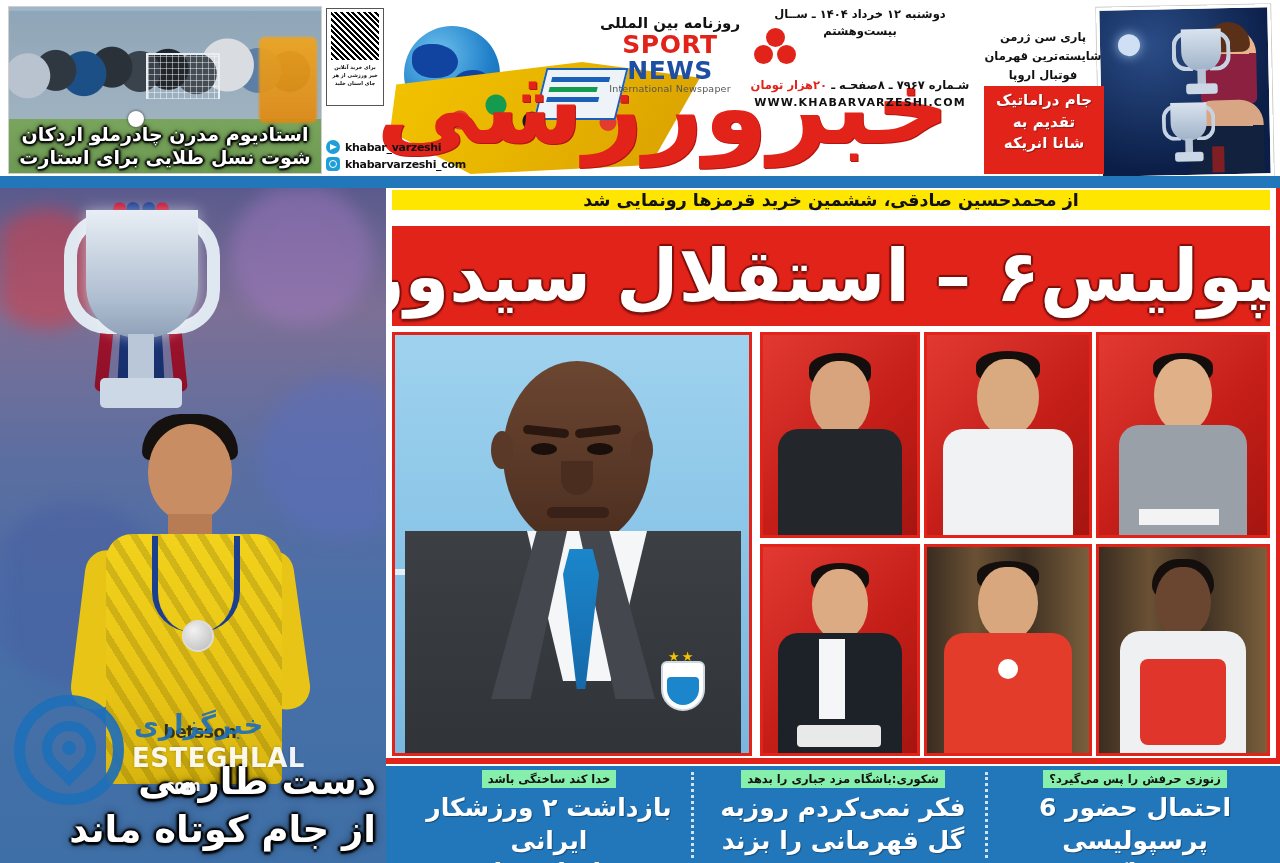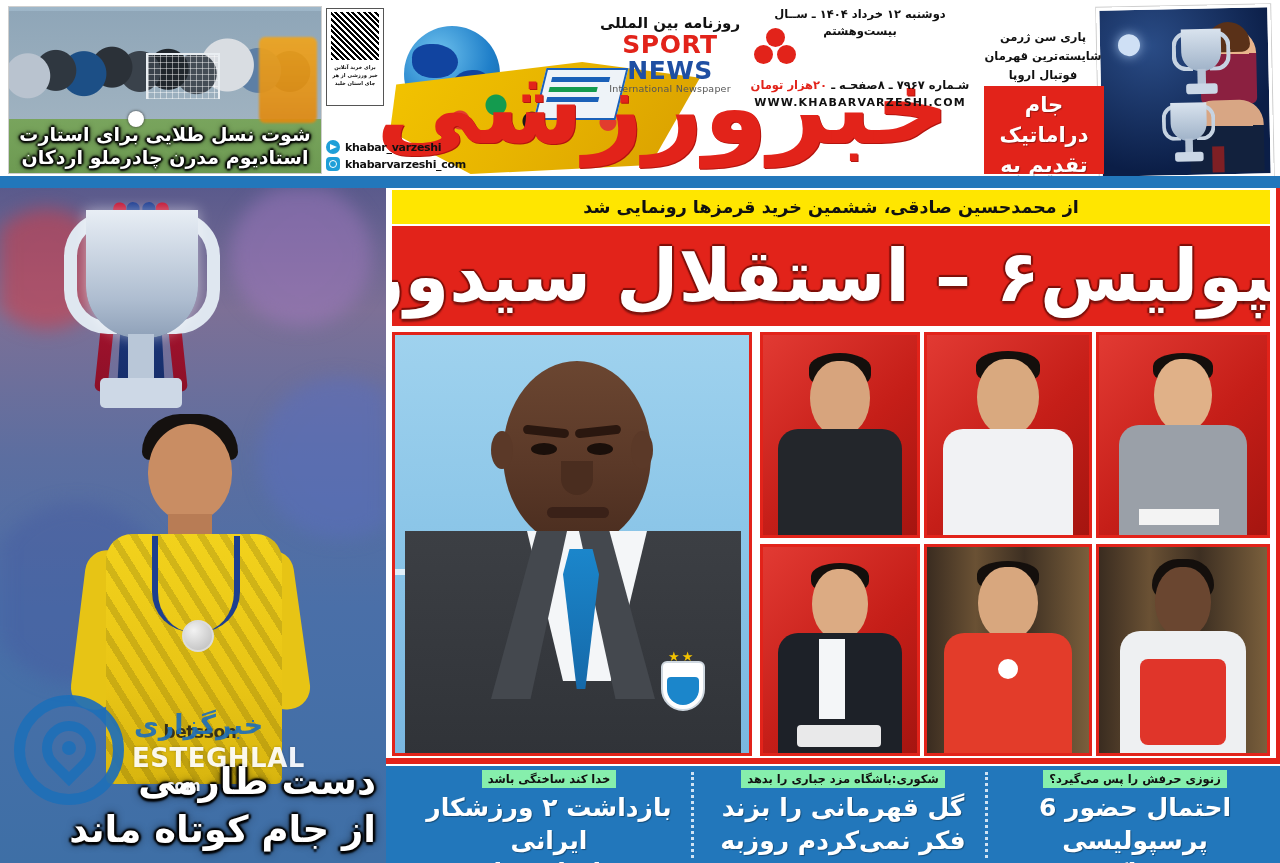--- a/index.html
+++ b/index.html
@@ -124,21 +124,21 @@
   .ucl-girl{position:absolute;right:12px;top:20px;width:56px;height:76px;
     background:linear-gradient(180deg,#e9b58c 0 34%,#8b2040 34% 100%);border-radius:26px 26px 6px 6px;}
   .ucl-girl:after{content:"";position:absolute;left:6px;top:-6px;width:44px;height:30px;background:#5a3118;border-radius:22px 22px 8px 8px;}
   .ucl-man{position:absolute;right:6px;bottom:2px;width:74px;height:72px;
     background:linear-gradient(180deg,#d8a684 0 36%,#12213d 36% 100%);border-radius:24px 24px 0 0;}
   .ucl-man:after{content:"";position:absolute;left:22px;bottom:0;width:12px;height:26px;background:#7f1f24;}
 
   .mh-kicker{position:absolute;right:170px;top:24px;width:118px;text-align:center;
     font-size:11.5px;font-weight:bold;line-height:1.65;color:#111;}
   .mh-redbox{position:absolute;right:168px;top:82px;width:120px;height:88px;background:#e2231a;}
-  .mh-redbox .t{color:#fff;font-weight:bold;font-size:21px;line-height:1.44;text-align:center;padding:4px 4px 0;
+  .mh-redbox .t{color:#fff;font-weight:bold;font-size:15px;line-height:1.44;text-align:center;padding:4px 4px 0;
      text-shadow:1px 1px 1px rgba(0,0,0,.35);}
 
   .blue-rule{position:absolute;left:0;top:176px;width:1280px;height:12px;background:#2277bb;}
 
   
   .leftcol{position:absolute;left:0;top:188px;width:386px;height:675px;overflow:hidden;
     background:linear-gradient(180deg,#5a5a8c 0%,#7d7096 18%,#5c6ea0 40%,#4a6fa8 62%,#3e6fa6 100%);}
   .lc-crowd{position:absolute;inset:0;
     background:
       radial-gradient(circle at 12% 12%,rgba(210,60,70,.55) 0 60px,transparent 61px),
@@ -186,21 +186,21 @@
   .wm-pin{position:absolute;left:28px;top:26px;width:54px;height:54px;border-radius:50% 50% 50% 0;
     transform:rotate(-45deg);border:10px solid #1f6fb8;box-sizing:border-box;}
   .wm-pin:after{content:"";position:absolute;left:10px;top:10px;width:14px;height:14px;border-radius:50%;background:#1f6fb8;}
   .wm-fa{position:absolute;left:120px;top:14px;font-size:27px;font-weight:bold;color:#1f6fb8;letter-spacing:-1px;text-align:right;}
   .wm-en{position:absolute;left:118px;top:48px;font-size:26px;font-weight:bold;color:#fff;letter-spacing:.5px;direction:ltr;
     text-shadow:0 0 3px rgba(0,0,0,.25);}
   .wm-dot{position:absolute;left:146px;top:82px;font-size:15px;font-weight:bold;color:#fff;direction:ltr;}
 
   
   .main{position:absolute;left:386px;top:188px;width:894px;height:675px;background:#fff;}
-  .kicker-bar{position:absolute;left:6px;top:2px;width:878px;height:34px;background:#ffe600;
+  .kicker-bar{position:absolute;left:6px;top:2px;width:878px;height:20px;background:#ffe600;
     display:flex;align-items:center;justify-content:center;}
   .kicker-bar span{font-size:17.5px;font-weight:bold;color:#111;letter-spacing:-.2px;}
   .red-bar{position:absolute;left:6px;top:38px;width:878px;height:100px;background:#e2231a;
     display:flex;align-items:center;justify-content:center;overflow:hidden;}
   .red-bar .h1{font-size:72px;font-weight:bold;color:#fff;letter-spacing:-3px;white-space:nowrap;
     text-shadow:-2px 0 1px #7d0e08,2px 0 1px #7d0e08,0 -2px 1px #7d0e08,0 3px 2px rgba(0,0,0,.45);}
 
   .photo-frame{position:absolute;border:3px solid #e2231a;background:#eef3f7;overflow:hidden;box-sizing:border-box;}
   .seedorf{left:6px;top:144px;width:360px;height:424px;}
   .sd-bg{position:absolute;inset:0;background:linear-gradient(180deg,#9fd2ee 0%,#8cc6e8 45%,#7ab7e0 100%);}
@@ -265,22 +265,22 @@
   <div class="masthead">
 
     <div class="mh-photo">
       <div class="scene">
         <div class="crowd"></div>
         <div class="goal"></div>
         <div class="kids"></div>
         <div class="ball"></div>
       </div>
       <div class="cap">
+        <div>استادیوم مدرن چادرملو اردکان</div>
         <div>شوت نسل طلایی برای استارت</div>
-        <div>استادیوم مدرن چادرملو اردکان</div>
       </div>
     </div>
 
     <div class="mh-qr">
       <div class="qr-img"></div>
       <div class="qr-cap">
         <div>برای خرید آنلاین</div>
         <div>خبر ورزشی از هر</div>
         <div>جای استان خلید</div>
       </div>
@@ -493,22 +493,22 @@
       <div class="b-kick">زنوزی حرفش را پس می‌گیرد؟</div>
       <div class="b-head">
         <div>احتمال حضور 6 پرسپولیسی</div>
         <div>در تراکتور</div>
       </div>
     </div>
 
     <div class="b-item b2">
       <div class="b-kick">شکوری:باشگاه مزد جباری را بدهد</div>
       <div class="b-head">
+        <div>فکر نمی‌کردم روزبه</div>
         <div>گل قهرمانی را بزند</div>
-        <div>فکر نمی‌کردم روزبه</div>
       </div>
     </div>
 
     <div class="b-item b3">
       <div class="b-kick">خدا کند ساختگی باشد</div>
       <div class="b-head">
         <div>بازداشت ۲ ورزشکار ایرانی</div>
         <div>به اتهام تجاوز</div>
       </div>
     </div>

